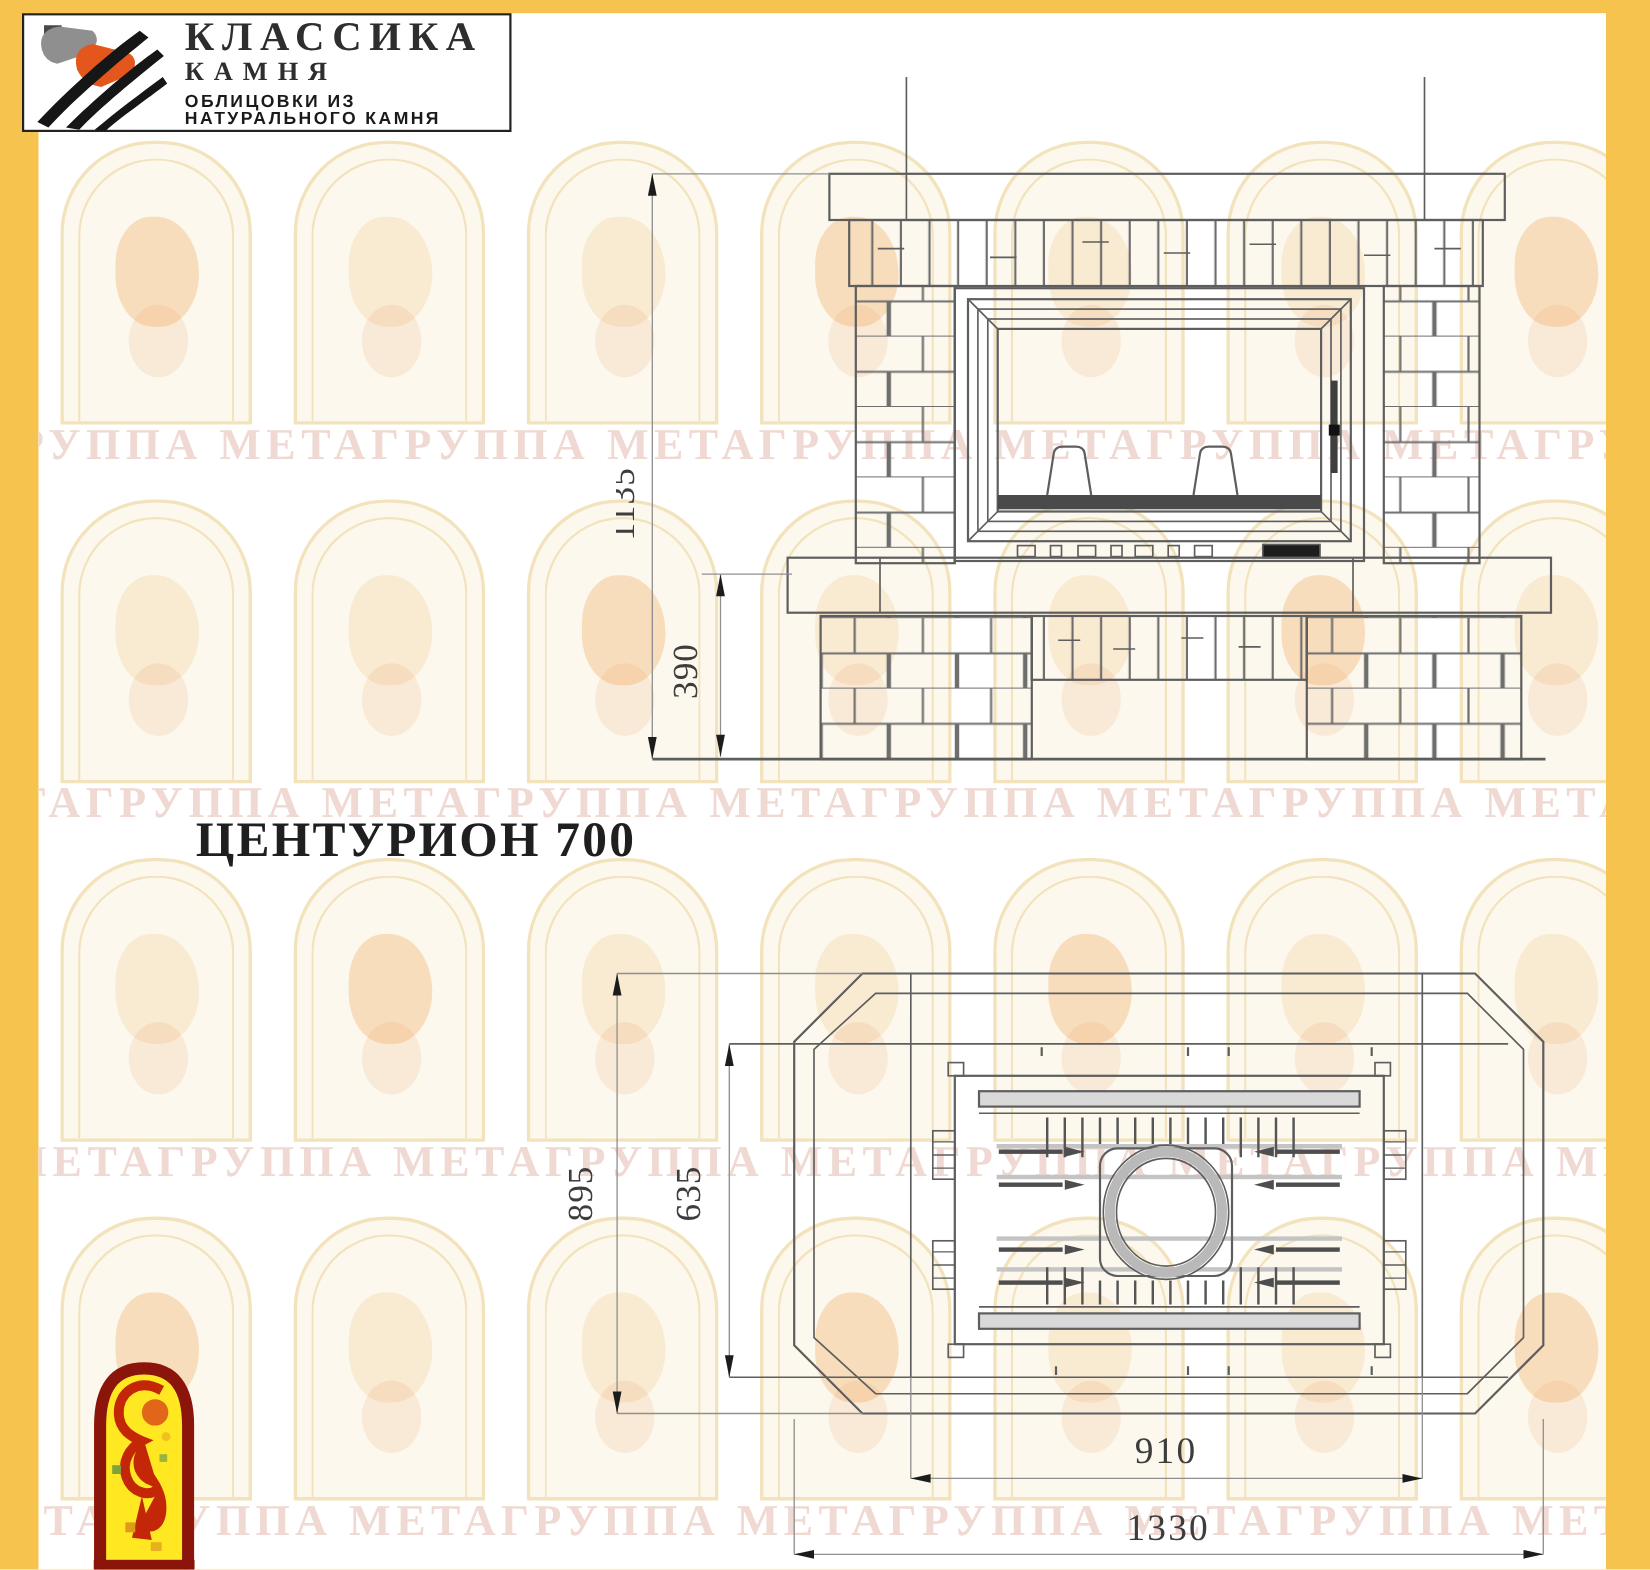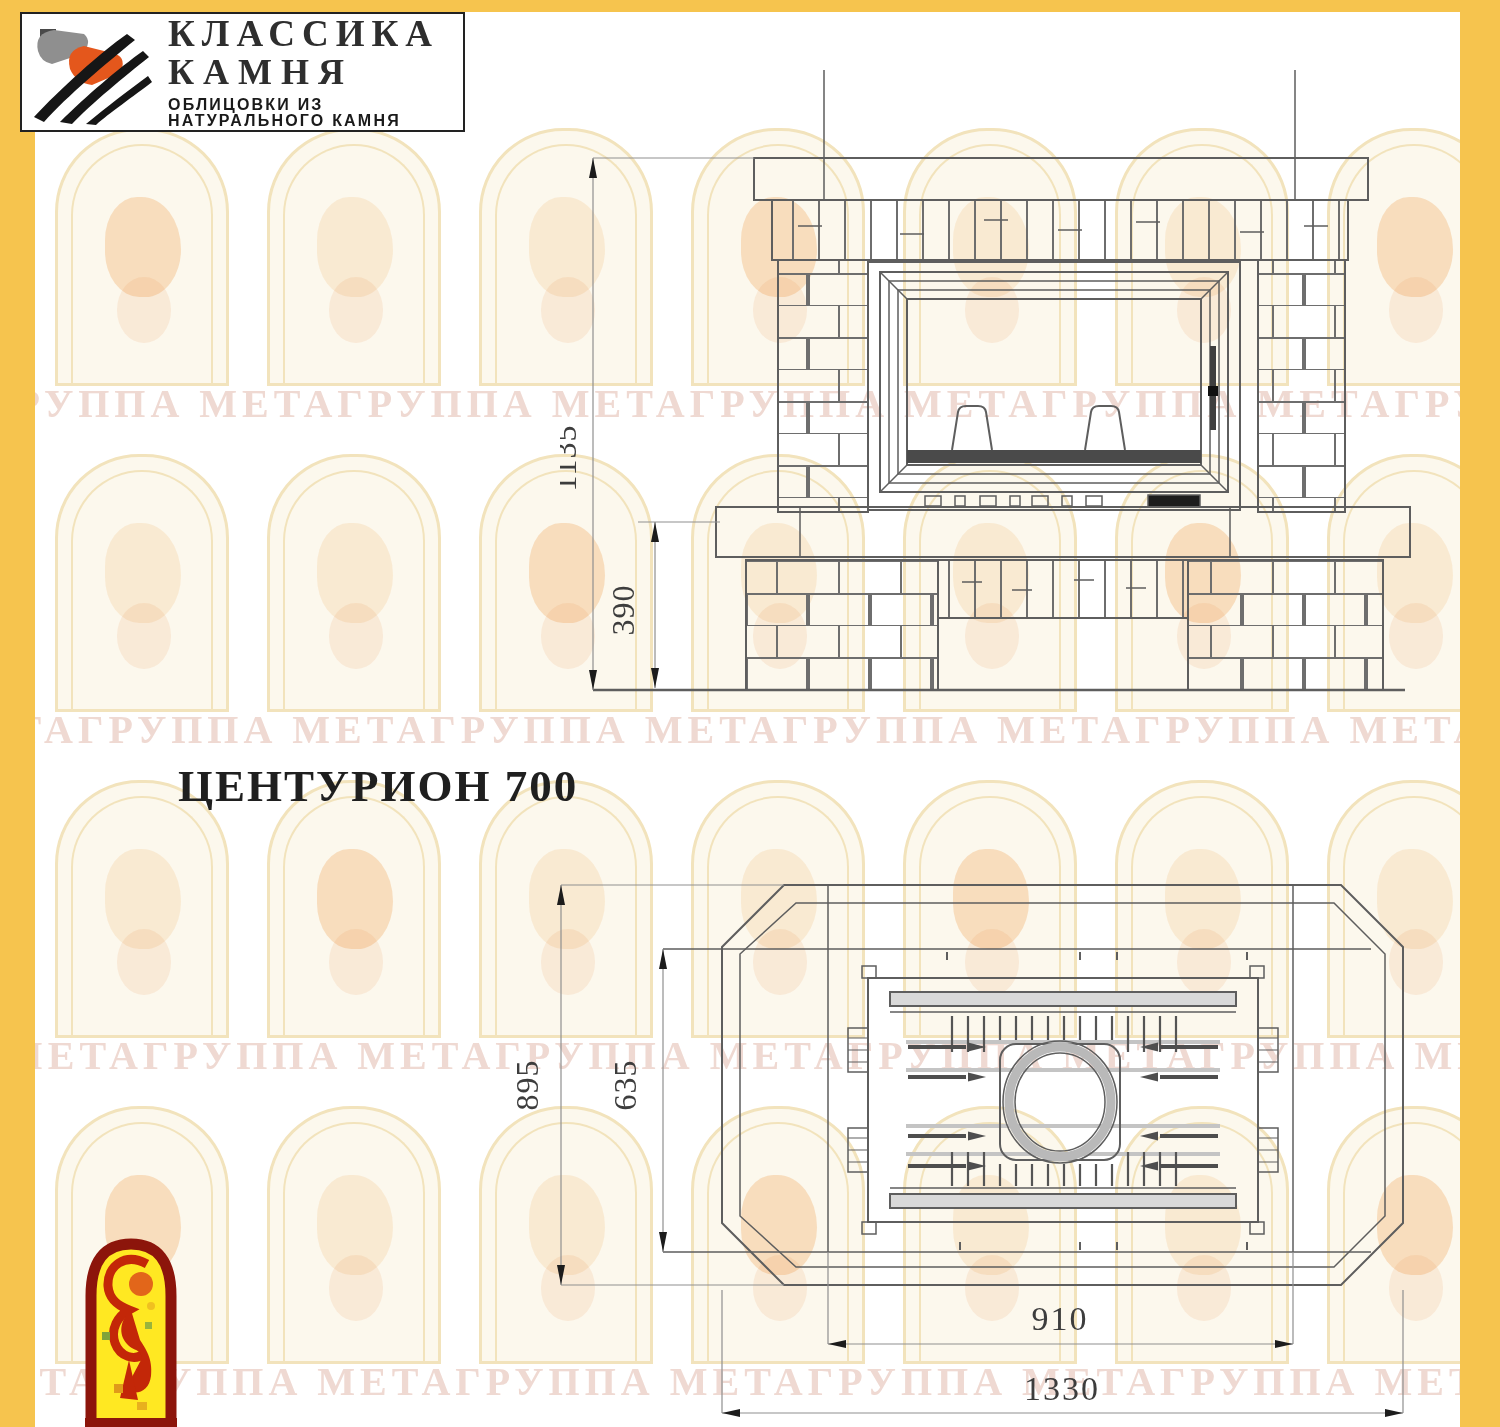--- a/index.html
+++ b/index.html
@@ -20,33 +20,33 @@
            border-radius:71px 71px 0 0;}
   .wm-arch-blob{position:absolute; left:28%; top:26%; width:45%; height:40%;
            background:rgba(240,170,90,0.18); border-radius:45% 55% 50% 48%;}
   .wm-arch-blob2{position:absolute; left:35%; top:58%; width:32%; height:26%;
            background:rgba(235,140,70,0.13); border-radius:50%;}
   
   .wm-text{position:absolute; white-space:nowrap; font-family:"Liberation Serif",serif;
            font-weight:bold; font-size:40px; letter-spacing:5px;
            color:var(--wm-pink,#EFD9D2);}
   
-  #logo-box{position:absolute; left:20px; top:12px; width:445px; height:120px;
+  #logo-box{position:absolute; left:20px; top:12px; width:445px; height:108px;
             background:#fff; border:2px solid #222; box-sizing:border-box;
             display:flex; align-items:center; z-index:5;}
   #logo-graphic{width:132px; height:106px; margin-left:8px; flex:none;}
   #logo-textblock{margin-left:6px; line-height:1;}
   .logo-line1{font-family:"Liberation Serif",serif; font-weight:bold; font-size:37px;
               letter-spacing:7px; color:#2e2e2e;}
-  .logo-line2{font-family:"Liberation Serif",serif; font-weight:bold; font-size:36px;
+  .logo-line2{font-family:"Liberation Serif",serif; font-weight:bold; font-size:24px;
               letter-spacing:9px; color:#2e2e2e; margin-top:2px;}
   .logo-sub{font-family:"Liberation Sans",sans-serif; font-weight:bold; font-size:16px;
             letter-spacing:2.2px; color:#1a1a1a; margin-top:7px;}
   
-  #model-title{position:absolute; left:178px; top:760px; font-family:"Liberation Serif",serif;
+  #model-title{position:absolute; left:178px; top:737px; font-family:"Liberation Serif",serif;
                font-weight:bold; font-size:45px; letter-spacing:2px; color:#1f1f1f; z-index:4;}
   
   .dim{font-family:"Liberation Serif",serif; font-size:32px; fill:var(--dim-text,#3d3d3d);
        letter-spacing:1px; stroke:none;}
   .dimh{font-family:"Liberation Serif",serif; font-size:34px; fill:var(--dim-text,#3d3d3d);
         letter-spacing:2px; stroke:none;}
   svg{z-index:3;}
   #arch-logo{position:absolute; left:85px; top:1236px; width:92px; height:191px; z-index:6;}
 </style>
 </head>

